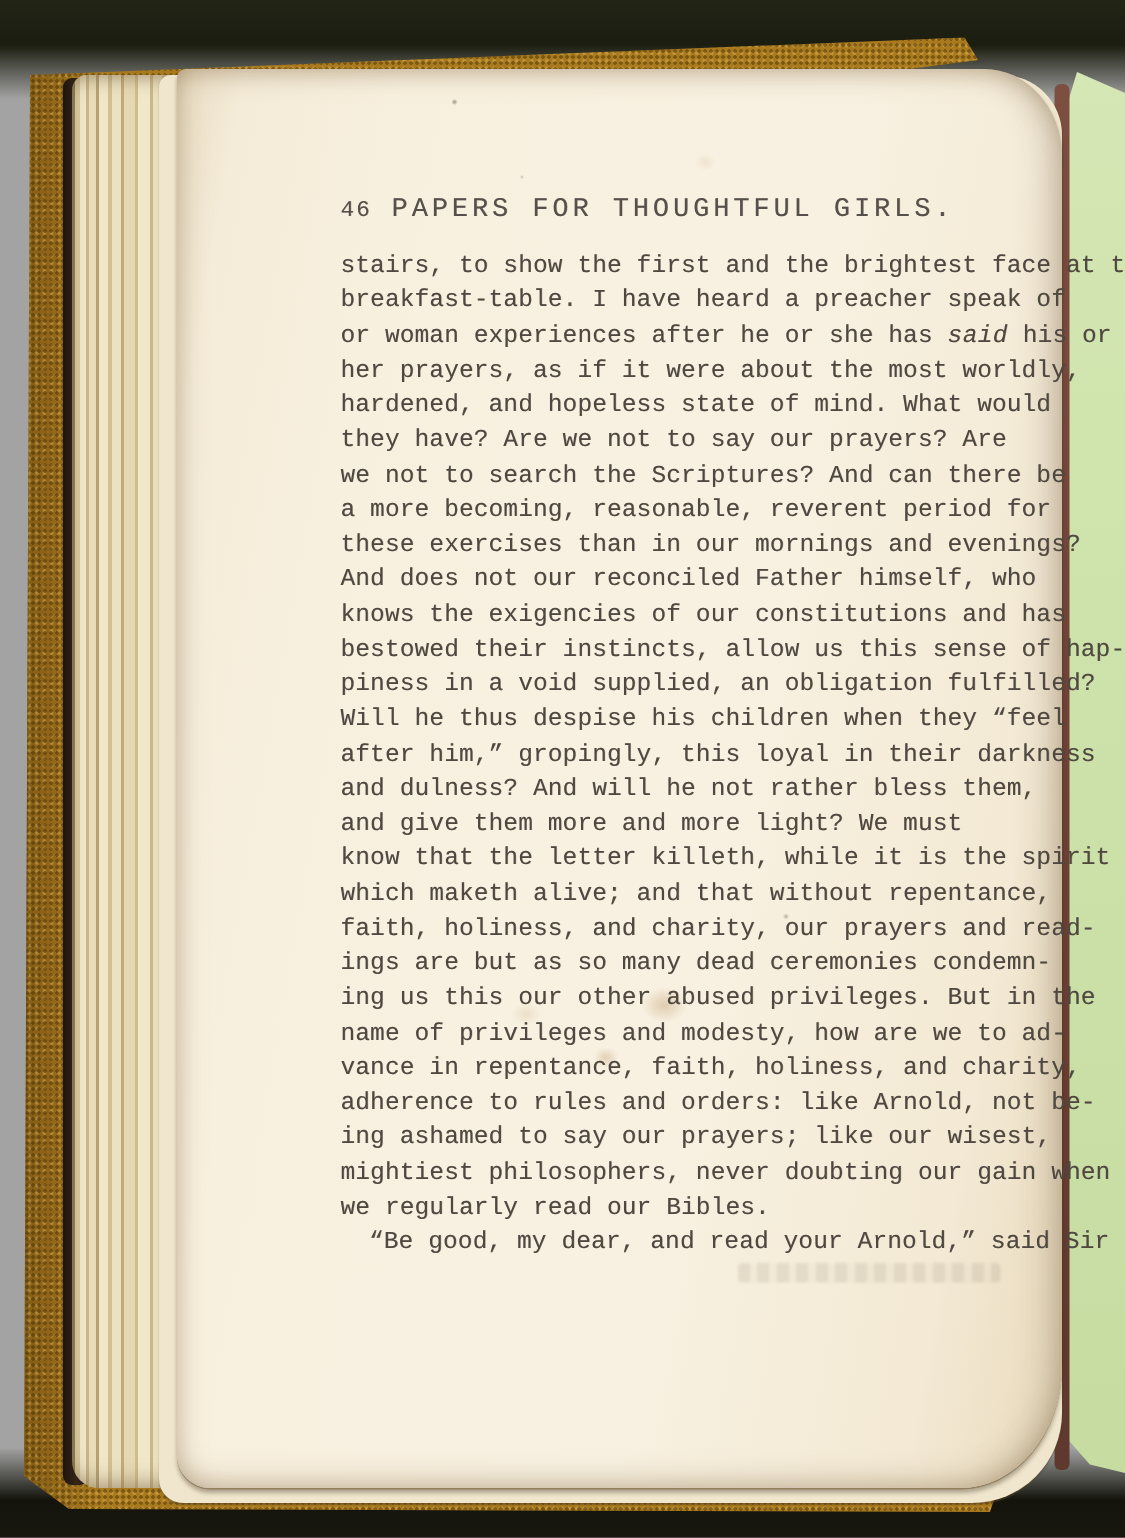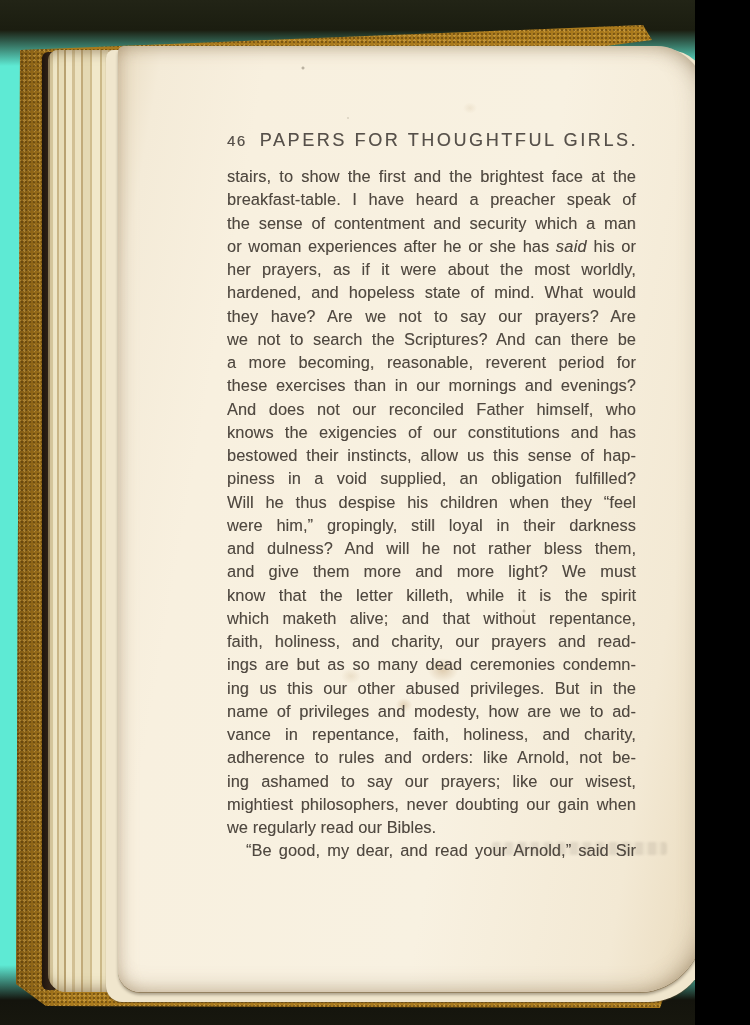--- a/index.html
+++ b/index.html
@@ -1,19 +1,19 @@
 <!DOCTYPE html>
 <html><head>
 <meta charset="utf-8">
 <style>
   html,body{margin:0;padding:0;background:#000;}
   .scene{
-    position:relative;width:695px;height:1025px;overflow:hidden;
-    background:#5eead4;
-    font-family:Liberation Sans, sans-serif;
+    position:relative;width:750px;height:1025px;overflow:hidden;
+    background:#a3a3a3;
+    font-family:Liberation Mono, monospace;
   }
   
   .scene::before{
     content:"";position:absolute;left:0;top:0;width:100%;height:70px;z-index:1;
     background:linear-gradient(180deg,#222416 0px,#1b1d10 30px,rgba(27,29,16,0) 66px);
   }
   .scene::after{
     content:"";position:absolute;left:0;bottom:0;width:100%;height:60px;z-index:1;
     background:linear-gradient(0deg,#17170e 0px,#14140d 25px,rgba(20,20,13,0) 60px);
   }
@@ -137,34 +137,33 @@
   <div class="ghost"></div>
 
   <div class="header">
     <span class="pagenum">46</span>
     <span class="runtitle">PAPERS FOR THOUGHTFUL GIRLS.</span>
   </div>
 
   <div class="bodytext">
       <div class="line"><span>stairs, to show the first and the brightest face at the</span></div>
       <div class="line"><span>breakfast-table. I have heard a preacher speak of</span></div>
-      <div class="line"><span>the sense of contentment and security which a man</span></div>
       <div class="line"><span>or woman experiences after he or she has </span><i>said</i><span> his or</span></div>
       <div class="line"><span>her prayers, as if it were about the most worldly,</span></div>
       <div class="line"><span>hardened, and hopeless state of mind. What would</span></div>
       <div class="line"><span>they have? Are we not to say our prayers? Are</span></div>
       <div class="line"><span>we not to search the Scriptures? And can there be</span></div>
       <div class="line"><span>a more becoming, reasonable, reverent period for</span></div>
       <div class="line"><span>these exercises than in our mornings and evenings?</span></div>
       <div class="line"><span>And does not our reconciled Father himself, who</span></div>
       <div class="line"><span>knows the exigencies of our constitutions and has</span></div>
       <div class="line"><span>bestowed their instincts, allow us this sense of hap-</span></div>
       <div class="line"><span>piness in a void supplied, an obligation fulfilled?</span></div>
       <div class="line"><span>Will he thus despise his children when they “feel</span></div>
-      <div class="line"><span>were him,” gropingly, still loyal in their darkness</span></div>
+      <div class="line"><span>after him,” gropingly, this loyal in their darkness</span></div>
       <div class="line"><span>and dulness? And will he not rather bless them,</span></div>
       <div class="line"><span>and give them more and more light? We must</span></div>
       <div class="line"><span>know that the letter killeth, while it is the spirit</span></div>
       <div class="line"><span>which maketh alive; and that without repentance,</span></div>
       <div class="line"><span>faith, holiness, and charity, our prayers and read-</span></div>
       <div class="line"><span>ings are but as so many dead ceremonies condemn-</span></div>
       <div class="line"><span>ing us this our other abused privileges. But in the</span></div>
       <div class="line"><span>name of privileges and modesty, how are we to ad-</span></div>
       <div class="line"><span>vance in repentance, faith, holiness, and charity,</span></div>
       <div class="line"><span>adherence to rules and orders: like Arnold, not be-</span></div>

